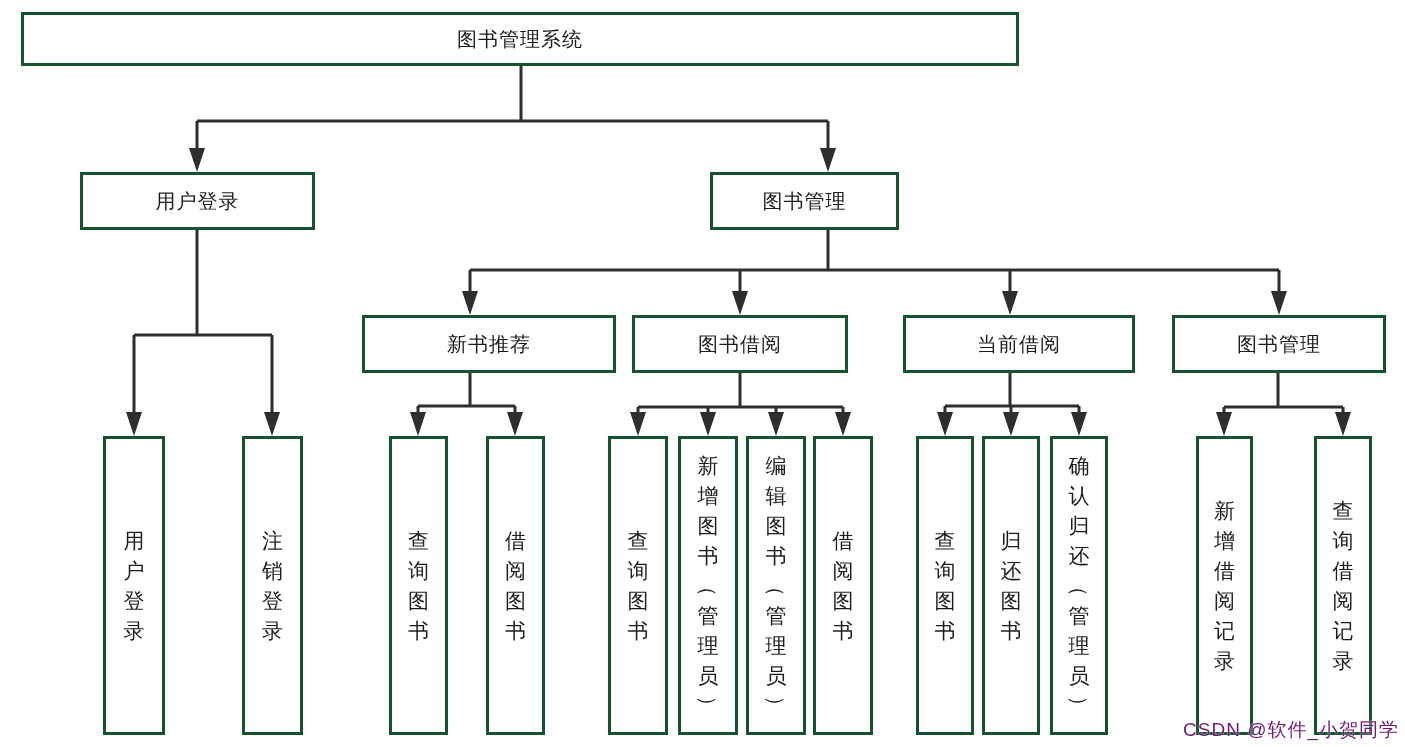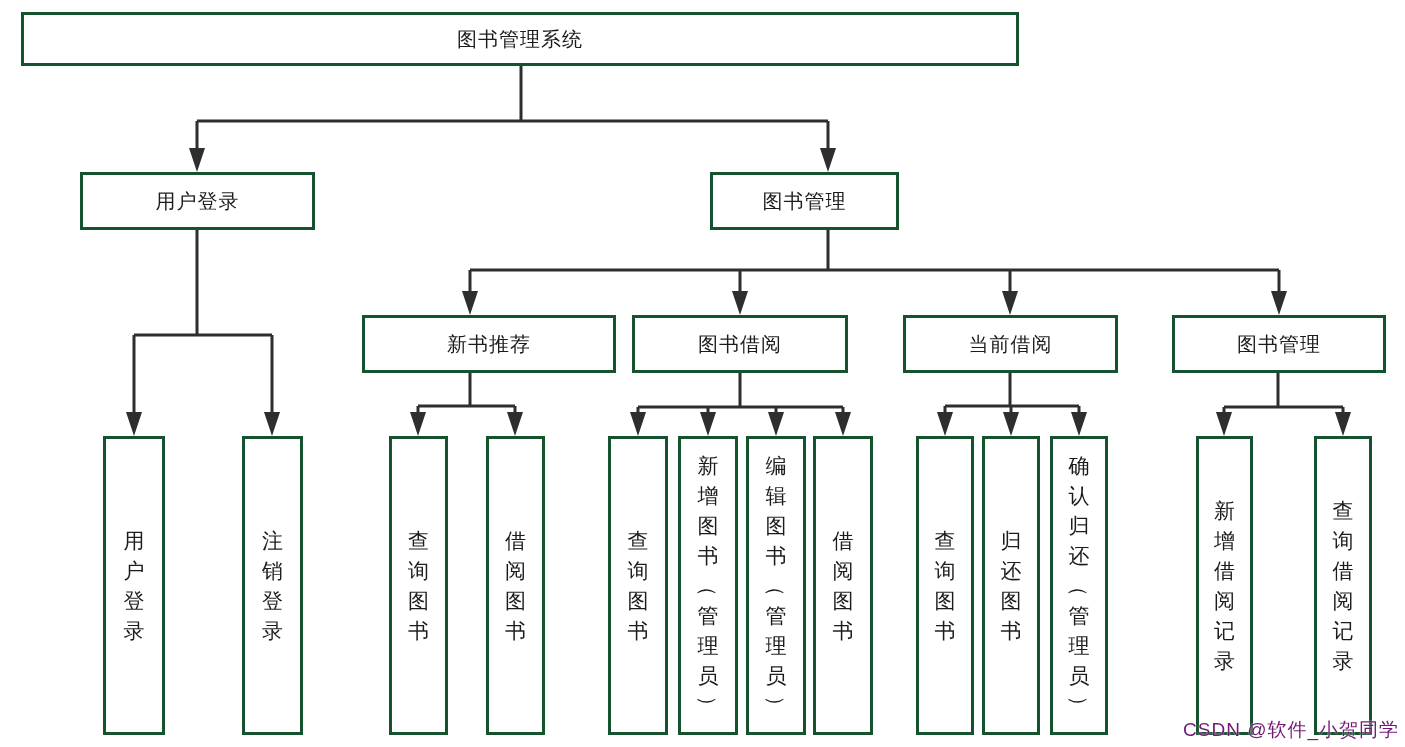--- a/index.html
+++ b/index.html
@@ -78,21 +78,21 @@
   <div class="node" style="left:710px; top:172px; width:189px; height:58px;">
     <span class="h-label">图书管理</span>
   </div>
 
   <div class="node" style="left:362px; top:315px; width:254px; height:58px;">
     <span class="h-label">新书推荐</span>
   </div>
   <div class="node" style="left:632px; top:315px; width:216px; height:58px;">
     <span class="h-label">图书借阅</span>
   </div>
-  <div class="node" style="left:903px; top:315px; width:215px; height:58px;">
+  <div class="node" style="left:903px; top:315px; width:232px; height:58px;">
     <span class="h-label">当前借阅</span>
   </div>
   <div class="node" style="left:1172px; top:315px; width:214px; height:58px;">
     <span class="h-label">图书管理</span>
   </div>
 
   <div class="node leaf" style="left:103px; top:436px; width:62px; height:299px;">
     <span class="vlabel">
         <span class="vchar">用</span>
         <span class="vchar">户</span>

